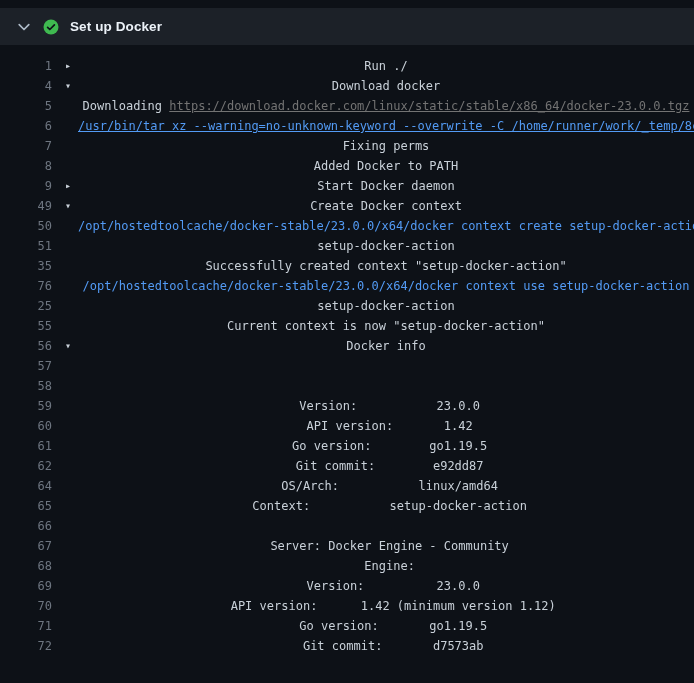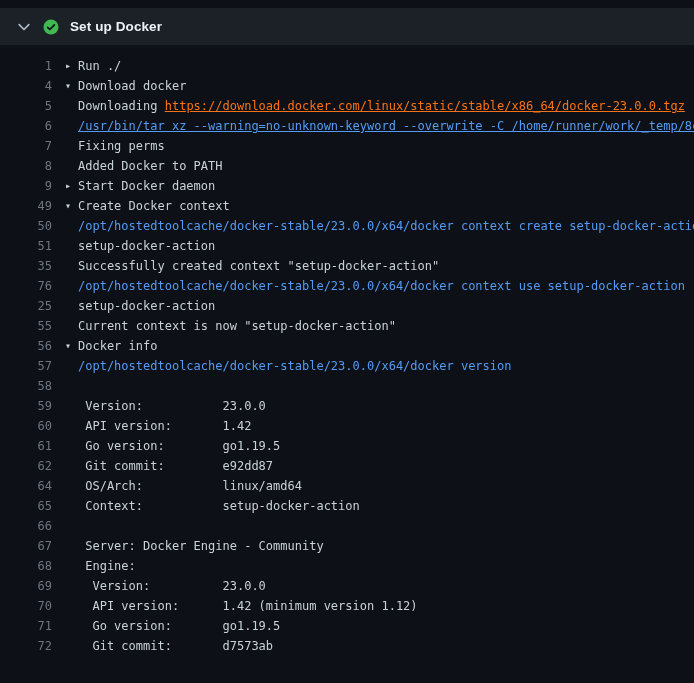--- a/index.html
+++ b/index.html
@@ -50,24 +50,24 @@
     cursor: pointer;
     user-select: none;
   }
   .toggle {
     flex: 0 0 13px;
     margin-left: 13px;
     color: #c9d1d9;
     font-size: 10px;
     cursor: pointer;
   }
-  .line-text { flex: 1 1 auto; overflow: hidden; }
+  .line-text { flex: 1 1 auto; overflow: hidden; text-align: center; }
   .seg-plain   { color: #c9d1d9; }
   .seg-cmd     { color: #539bf5; }
-  .seg-link    { color: #f97316; text-decoration: underline; }
+  .seg-link    { color: #737373; text-decoration: underline; }
   .seg-cmdlink { color: #539bf5; text-decoration: underline; }
 </style>
 </head>
 <body>
 
 <div class="app">
 
   <header class="step-header">
     <span class="chevron">
       <svg width="16" height="16" viewBox="0 0 16 16" aria-hidden="true">
@@ -92,21 +92,21 @@
       <div class="log-row"><span class="line-num">8</span><span class="toggle"></span><span class="line-text"><span class="seg-plain">Added Docker to PATH</span></span></div>
       <div class="log-row"><span class="line-num">9</span><span class="toggle">▸</span><span class="line-text"><span class="seg-plain">Start Docker daemon</span></span></div>
       <div class="log-row"><span class="line-num">49</span><span class="toggle">▾</span><span class="line-text"><span class="seg-plain">Create Docker context</span></span></div>
       <div class="log-row"><span class="line-num">50</span><span class="toggle"></span><span class="line-text"><span class="seg-cmd">/opt/hostedtoolcache/docker-stable/23.0.0/x64/docker context create setup-docker-action</span></span></div>
       <div class="log-row"><span class="line-num">51</span><span class="toggle"></span><span class="line-text"><span class="seg-plain">setup-docker-action</span></span></div>
       <div class="log-row"><span class="line-num">35</span><span class="toggle"></span><span class="line-text"><span class="seg-plain">Successfully created context "setup-docker-action"</span></span></div>
       <div class="log-row"><span class="line-num">76</span><span class="toggle"></span><span class="line-text"><span class="seg-cmd">/opt/hostedtoolcache/docker-stable/23.0.0/x64/docker context use setup-docker-action</span></span></div>
       <div class="log-row"><span class="line-num">25</span><span class="toggle"></span><span class="line-text"><span class="seg-plain">setup-docker-action</span></span></div>
       <div class="log-row"><span class="line-num">55</span><span class="toggle"></span><span class="line-text"><span class="seg-plain">Current context is now "setup-docker-action"</span></span></div>
       <div class="log-row"><span class="line-num">56</span><span class="toggle">▾</span><span class="line-text"><span class="seg-plain">Docker info</span></span></div>
-      <div class="log-row"><span class="line-num">57</span><span class="toggle"></span><span class="line-text"><span class="seg-cmd">/opt/hostedtoolcache/docker-stable/23.0.0/x64/docker version</span></span></div>
+      <div class="log-row"><span class="line-num">57</span><span class="toggle"></span></div>
       <div class="log-row"><span class="line-num">58</span><span class="toggle"></span></div>
       <div class="log-row"><span class="line-num">59</span><span class="toggle"></span><span class="line-text"><span class="seg-plain"> Version:           23.0.0</span></span></div>
       <div class="log-row"><span class="line-num">60</span><span class="toggle"></span><span class="line-text"><span class="seg-plain"> API version:       1.42</span></span></div>
       <div class="log-row"><span class="line-num">61</span><span class="toggle"></span><span class="line-text"><span class="seg-plain"> Go version:        go1.19.5</span></span></div>
       <div class="log-row"><span class="line-num">62</span><span class="toggle"></span><span class="line-text"><span class="seg-plain"> Git commit:        e92dd87</span></span></div>
       <div class="log-row"><span class="line-num">64</span><span class="toggle"></span><span class="line-text"><span class="seg-plain"> OS/Arch:           linux/amd64</span></span></div>
       <div class="log-row"><span class="line-num">65</span><span class="toggle"></span><span class="line-text"><span class="seg-plain"> Context:           setup-docker-action</span></span></div>
       <div class="log-row"><span class="line-num">66</span><span class="toggle"></span><span class="line-text"></span></div>
       <div class="log-row"><span class="line-num">67</span><span class="toggle"></span><span class="line-text"><span class="seg-plain"> Server: Docker Engine - Community</span></span></div>
       <div class="log-row"><span class="line-num">68</span><span class="toggle"></span><span class="line-text"><span class="seg-plain"> Engine:</span></span></div>

